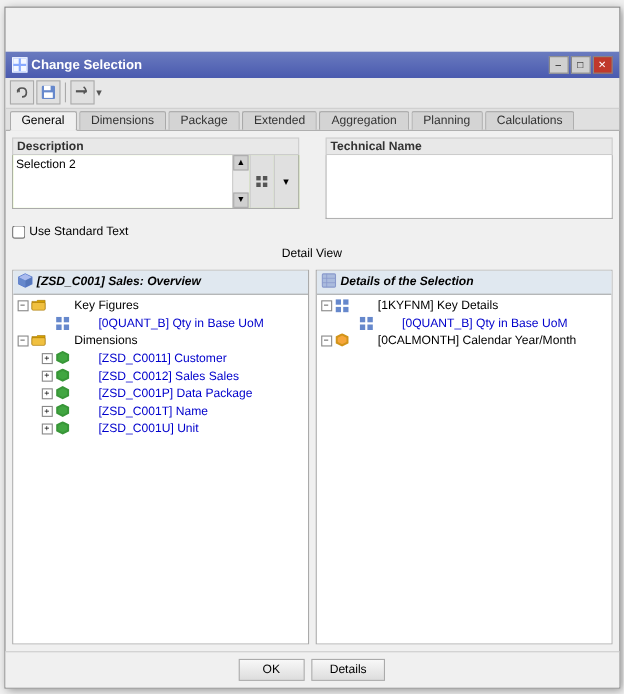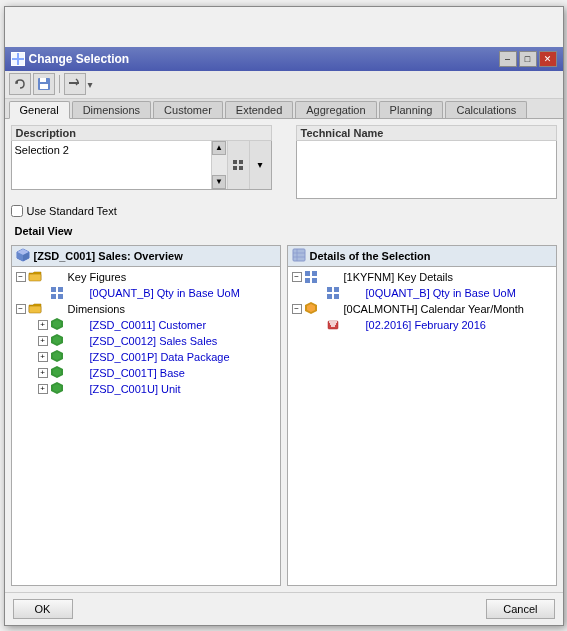--- a/index.html
+++ b/index.html
@@ -237,20 +237,21 @@
     .panel-header {
       background: #e0e8f0;
       border-bottom: 1px solid #aaa;
       padding: 2px 4px;
       font-size: 11px;
       font-weight: bold;
       display: flex;
       align-items: center;
       gap: 4px;
       flex-shrink: 0;
+      font-style: italic;
     }
     .panel-content {
       flex: 1;
       overflow-y: auto;
       padding: 2px;
     }
     .tree-item {
       display: flex;
       align-items: center;
       gap: 2px;
@@ -288,29 +289,30 @@
       color: #d4a000;
     }
     .indent2 { padding-left: 24px; }
     .tree-text {
       font-size: 11px;
       margin-left: 24px;
     }
     .tree-text.blue { color: #0000cc; }
     .detail-view-label {
       font-size: 11px;
-      font-weight: bold;
+      font-weight: normal;
       padding: 2px 4px;
       flex-shrink: 0;
+      text-align: center;
     }
     .bottom-bar {
       border-top: 1px solid #ccc;
       padding: 6px 8px;
       display: flex;
-      justify-content: space-between;
+      justify-content: center;
       gap: 6px;
       flex-shrink: 0;
       background: #f0f0f0;
     }
     .btn {
       padding: 3px 16px;
       border: 1px solid #aaa;
       background: linear-gradient(to bottom, #f8f8f8, #ddd);
       cursor: pointer;
       font-size: 11px;
@@ -361,21 +363,21 @@
         <rect x="1" y="5" width="10" height="2" fill="#555"></rect>
         <path d="M8,2 Q12,5 8,8" fill="none" stroke="#555" stroke-width="1.5"></path>
       </svg>
     </div>
     <span style="font-size:10px;color:#555;">▾</span>
   </div>
 
   <div class="tabs">
     <div class="tab active">General</div>
     <div class="tab">Dimensions</div>
-    <div class="tab">Customer</div>
+    <div class="tab">Package</div>
     <div class="tab">Extended</div>
     <div class="tab">Aggregation</div>
     <div class="tab">Planning</div>
     <div class="tab">Calculations</div>
   </div>
 
   <div class="content">
 
     <div class="field-row">
 
@@ -501,21 +503,21 @@
           </div>
 
           <div class="tree-item indent2">
             <div class="tree-expand">+</div>
             <div class="tree-icon">
               <svg width="12" height="14" viewBox="0 0 12 14">
                 <polygon points="6,0 12,3 12,9 6,12 0,9 0,3" fill="#228b22" opacity="0.9"></polygon>
                 <polygon points="6,2 10,4 10,8 6,10 2,8 2,4" fill="#44aa44" opacity="0.8"></polygon>
               </svg>
             </div>
-            <span class="tree-text blue">[ZSD_C001T] Base</span>
+            <span class="tree-text blue">[ZSD_C001T] Name</span>
           </div>
 
           <div class="tree-item indent2">
             <div class="tree-expand">+</div>
             <div class="tree-icon">
               <svg width="12" height="14" viewBox="0 0 12 14">
                 <polygon points="6,0 12,3 12,9 6,12 0,9 0,3" fill="#228b22" opacity="0.9"></polygon>
                 <polygon points="6,2 10,4 10,8 6,10 2,8 2,4" fill="#44aa44" opacity="0.8"></polygon>
               </svg>
             </div>
@@ -569,37 +571,25 @@
             <div class="tree-expand">−</div>
             <div class="tree-icon">
               <svg width="12" height="14" viewBox="0 0 12 14">
                 <polygon points="6,0 12,3 12,9 6,12 0,9 0,3" fill="#cc8800" opacity="0.9"></polygon>
                 <polygon points="6,2 10,4 10,8 6,10 2,8 2,4" fill="#ffaa44" opacity="0.8"></polygon>
               </svg>
             </div>
             <span class="tree-text">[0CALMONTH] Calendar Year/Month</span>
           </div>
 
-          <div class="tree-item indent2">
-            <div class="tree-spacer"></div>
-            <div class="tree-icon">
-              <svg width="12" height="10" viewBox="0 0 12 10">
-                <rect x="1" y="1" width="10" height="8" rx="1" fill="#cc4444" stroke="#aa2222" stroke-width="0.5"></rect>
-                <line x1="3" y1="4" x2="9" y2="4" stroke="white" stroke-width="1.5"></line>
-                <line x1="4" y1="6" x2="8" y2="6" stroke="white" stroke-width="1.5"></line>
-                <line x1="2" y1="2" x2="10" y2="2" stroke="white" stroke-width="1.5"></line>
-              </svg>
-            </div>
-            <span class="tree-text blue">[02.2016] February 2016</span>
-          </div>
 
         </div>
       </div>
 
     </div>
   </div>
 
   <div class="bottom-bar">
     <button class="btn">OK</button>
-    <button class="btn">Cancel</button>
+    <button class="btn">Details</button>
   </div>
 
 </div>
 
 </body></html>

